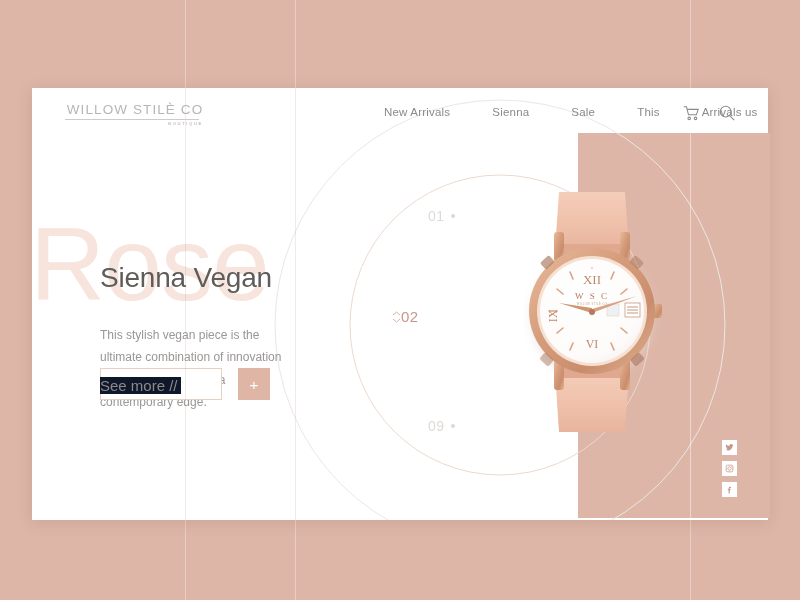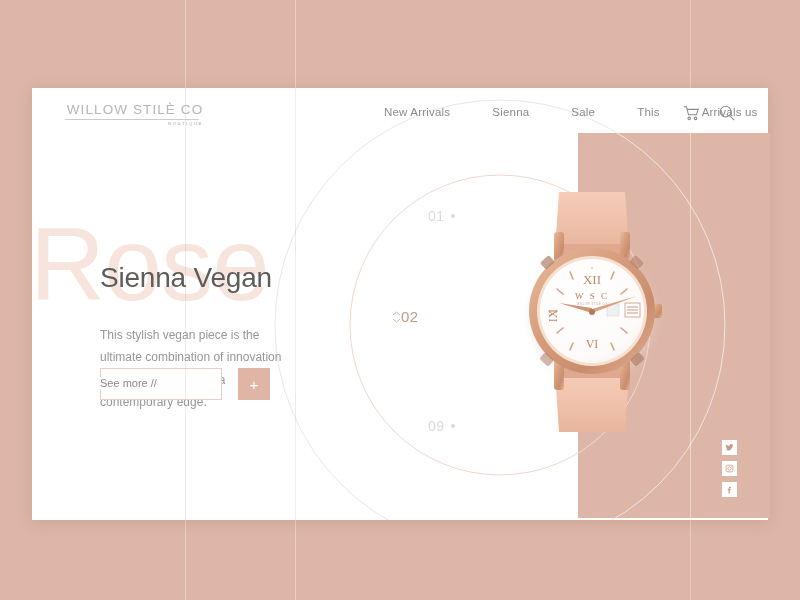--- a/index.html
+++ b/index.html
@@ -193,24 +193,24 @@
     border: 1px solid #e8cec3;
     background: #fff;
     display: flex;
     align-items: center;
     padding-left: 22px;
   }
   .seemore-label {
     position: absolute;
     left: 0;
     top: 9px;
-    font-size: 11px;
+    font-size: 15px;
     color: #8d8987;
     white-space: nowrap;
-    background: #ffffff;
+    background: #0f172a;
     padding-right: 3px;
   }
   .seemore-wrap { position: relative; }
   .seemore-plus {
     width: 32px;
     height: 32px;
     background: #dfb5a5;
     display: flex;
     align-items: center;
     justify-content: center;

